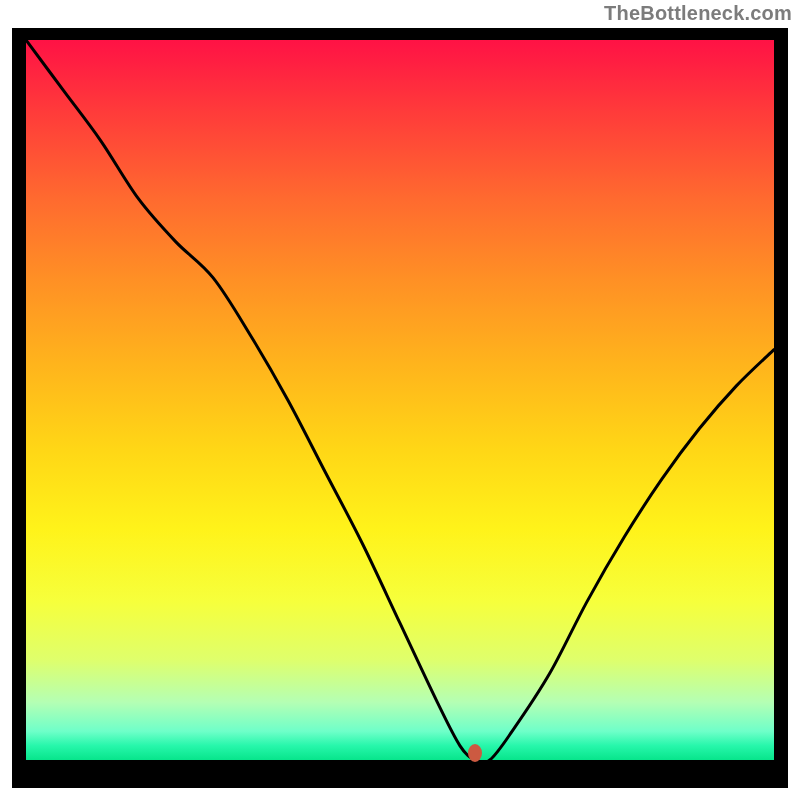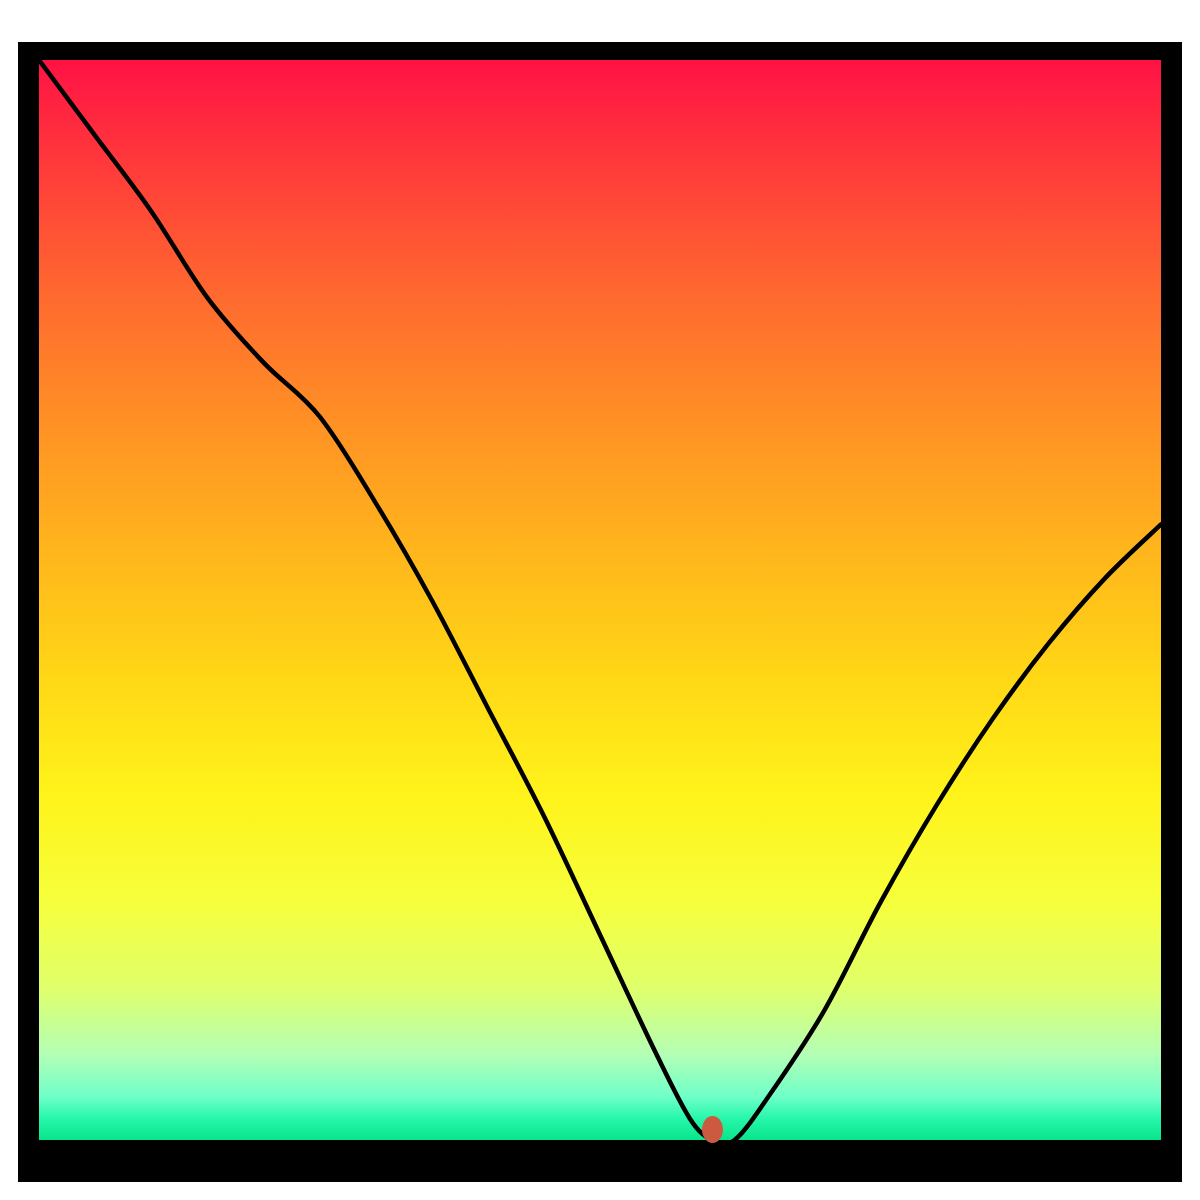--- a/index.html
+++ b/index.html
@@ -65,20 +65,21 @@
     width: 14px;
     height: 18px;
     border-radius: 7px / 9px;
     background: #cc5a41;
   }
 </style>
 </head>
 <body>
 
 <div class="wrap">
+  <div class="attribution">TheBottleneck.com</div>
 
   <div class="frame">
     <div class="plot">
       <svg class="curve" viewBox="0 0 748 720" preserveAspectRatio="none">
         <path id="curve-path" fill="none" stroke="#000" stroke-width="3" stroke-linejoin="round" stroke-linecap="round" d="M 0 0 C 6.233333333333333 8.399999999999997 24.93333333333333 33.59999999999998 37.4 50.39999999999998 C 49.86666666666667 67.19999999999997 62.33333333333333 82.79999999999995 74.8 100.79999999999995 C 87.26666666666667 118.79999999999995 99.73333333333333 141.59999999999997 112.2 158.39999999999998 C 124.66666666666667 175.2 137.13333333333333 188.40000000000003 149.6 201.60000000000002 C 162.06666666666666 214.8 174.53333333333333 221.99999999999997 187 237.59999999999997 C 199.46666666666667 253.19999999999996 211.93333333333334 274.80000000000007 224.4 295.20000000000005 C 236.86666666666667 315.6 249.33333333333334 337.2 261.8 360 C 274.26666666666665 382.8 286.73333333333335 408 299.2 432 C 311.66666666666663 456 324.1333333333333 478.8 336.6 504 C 349.0666666666667 529.2 361.5333333333333 556.8000000000001 374 583.2 C 386.4666666666667 609.6 401.42666666666673 642 411.40000000000003 662.4 C 421.37333333333333 682.8 427.6066666666666 696 433.84 705.6 C 440.0733333333333 715.2 443.81333333333333 717.6 448.8 720 C 453.7866666666667 722.4 457.52666666666664 724.8 463.76 720 C 469.99333333333334 715.2 476.22666666666663 705.6 486.2 691.2 C 496.17333333333335 676.8000000000001 511.1333333333333 655.2 523.6 633.6 C 536.0666666666667 612 548.5333333333333 584.4 561 561.6 C 573.4666666666667 538.8000000000001 585.9333333333333 517.2 598.4 496.8 C 610.8666666666667 476.4 623.3333333333333 457.2 635.8 439.2 C 648.2666666666667 421.2 660.7333333333333 404.40000000000003 673.2 388.8 C 685.6666666666667 373.2 698.1333333333333 358.79999999999995 710.6 345.59999999999997 C 723.0666666666667 332.4 741.7666666666667 315.6 748 309.6"></path>
       </svg>
       <div class="dot" id="marker" style="left: 441.8px; top: 703.8px;"></div>
     </div>
   </div>
 </div>

